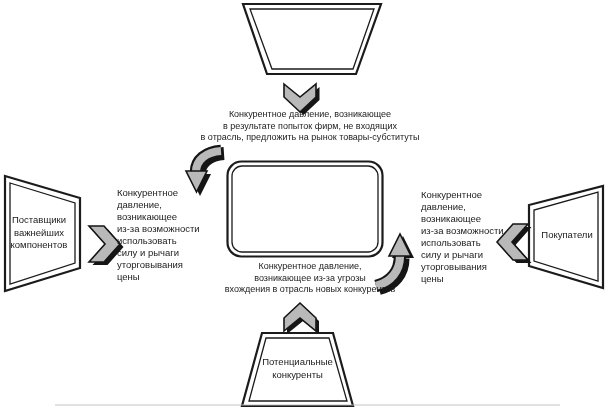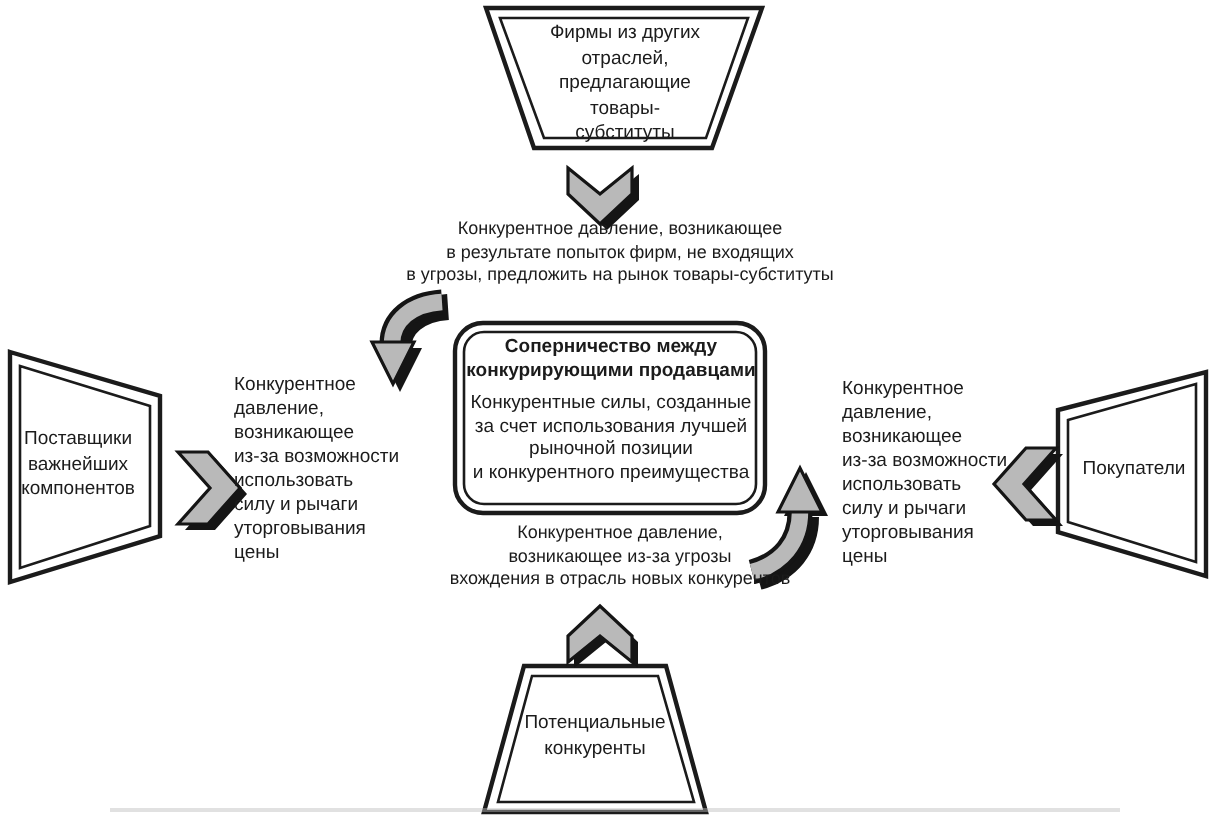--- a/index.html
+++ b/index.html
@@ -90,37 +90,26 @@
 
     <g>
       <path class="tube-s" d="M 379,288.5 C 394,284.5 403,273.5 403,258.5"></path>
       <polygon class="shadow" points="392,258 414,258 403,236"></polygon>
       <path class="tube-o" d="M 376,286 C 391,282 400,271 400,256"></path>
       <path class="tube-f" d="M 376,286 C 391,282 400,271 400,256"></path>
       <polygon class="chev" points="389,256 411,256 400,234"></polygon>
     </g>
   </svg>
 
-  <div class="txt ctr lbl" style="left:255px; top:11px; width:115px;">Фирмы из других
-отраслей,
-предлагающие
-товары-
-субституты</div>
 
   <div class="txt ctr small" style="left:190px; top:109px; width:240px;">Конкурентное давление, возникающее
 в результате попыток фирм, не входящих
-в угрозы, предложить на рынок товары-субституты</div>
+в отрасль, предложить на рынок товары-субституты</div>
 
-  <div class="txt ctr bold" style="left:230px; top:168px; width:151px; line-height:11.5px;">Соперничество между
-конкурирующими продавцами</div>
 
-  <div class="txt ctr" style="left:230px; top:196px; width:151px; line-height:11.7px;">Конкурентные силы, созданные
-за счет использования лучшей
-рыночной позиции
-и конкурентного преимущества</div>
 
   <div class="txt ctr lbl" style="left:8px; top:214px; width:62px;">Поставщики
 важнейших
 компонентов</div>
 
   <div class="txt" style="left:117px; top:187px; width:105px;">Конкурентное
 давление,
 возникающее
 из-за возможности
 использовать

